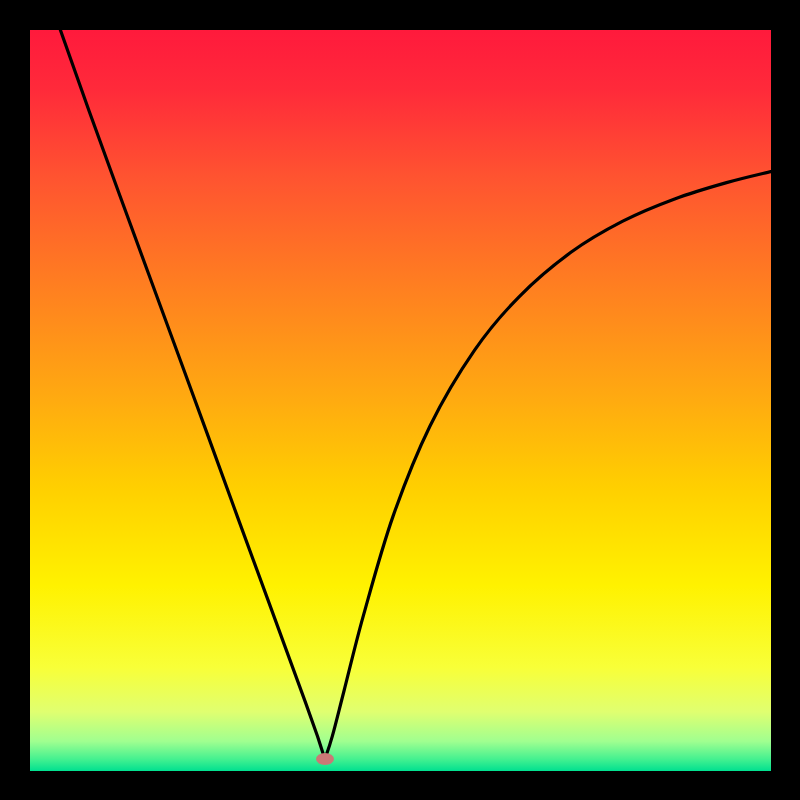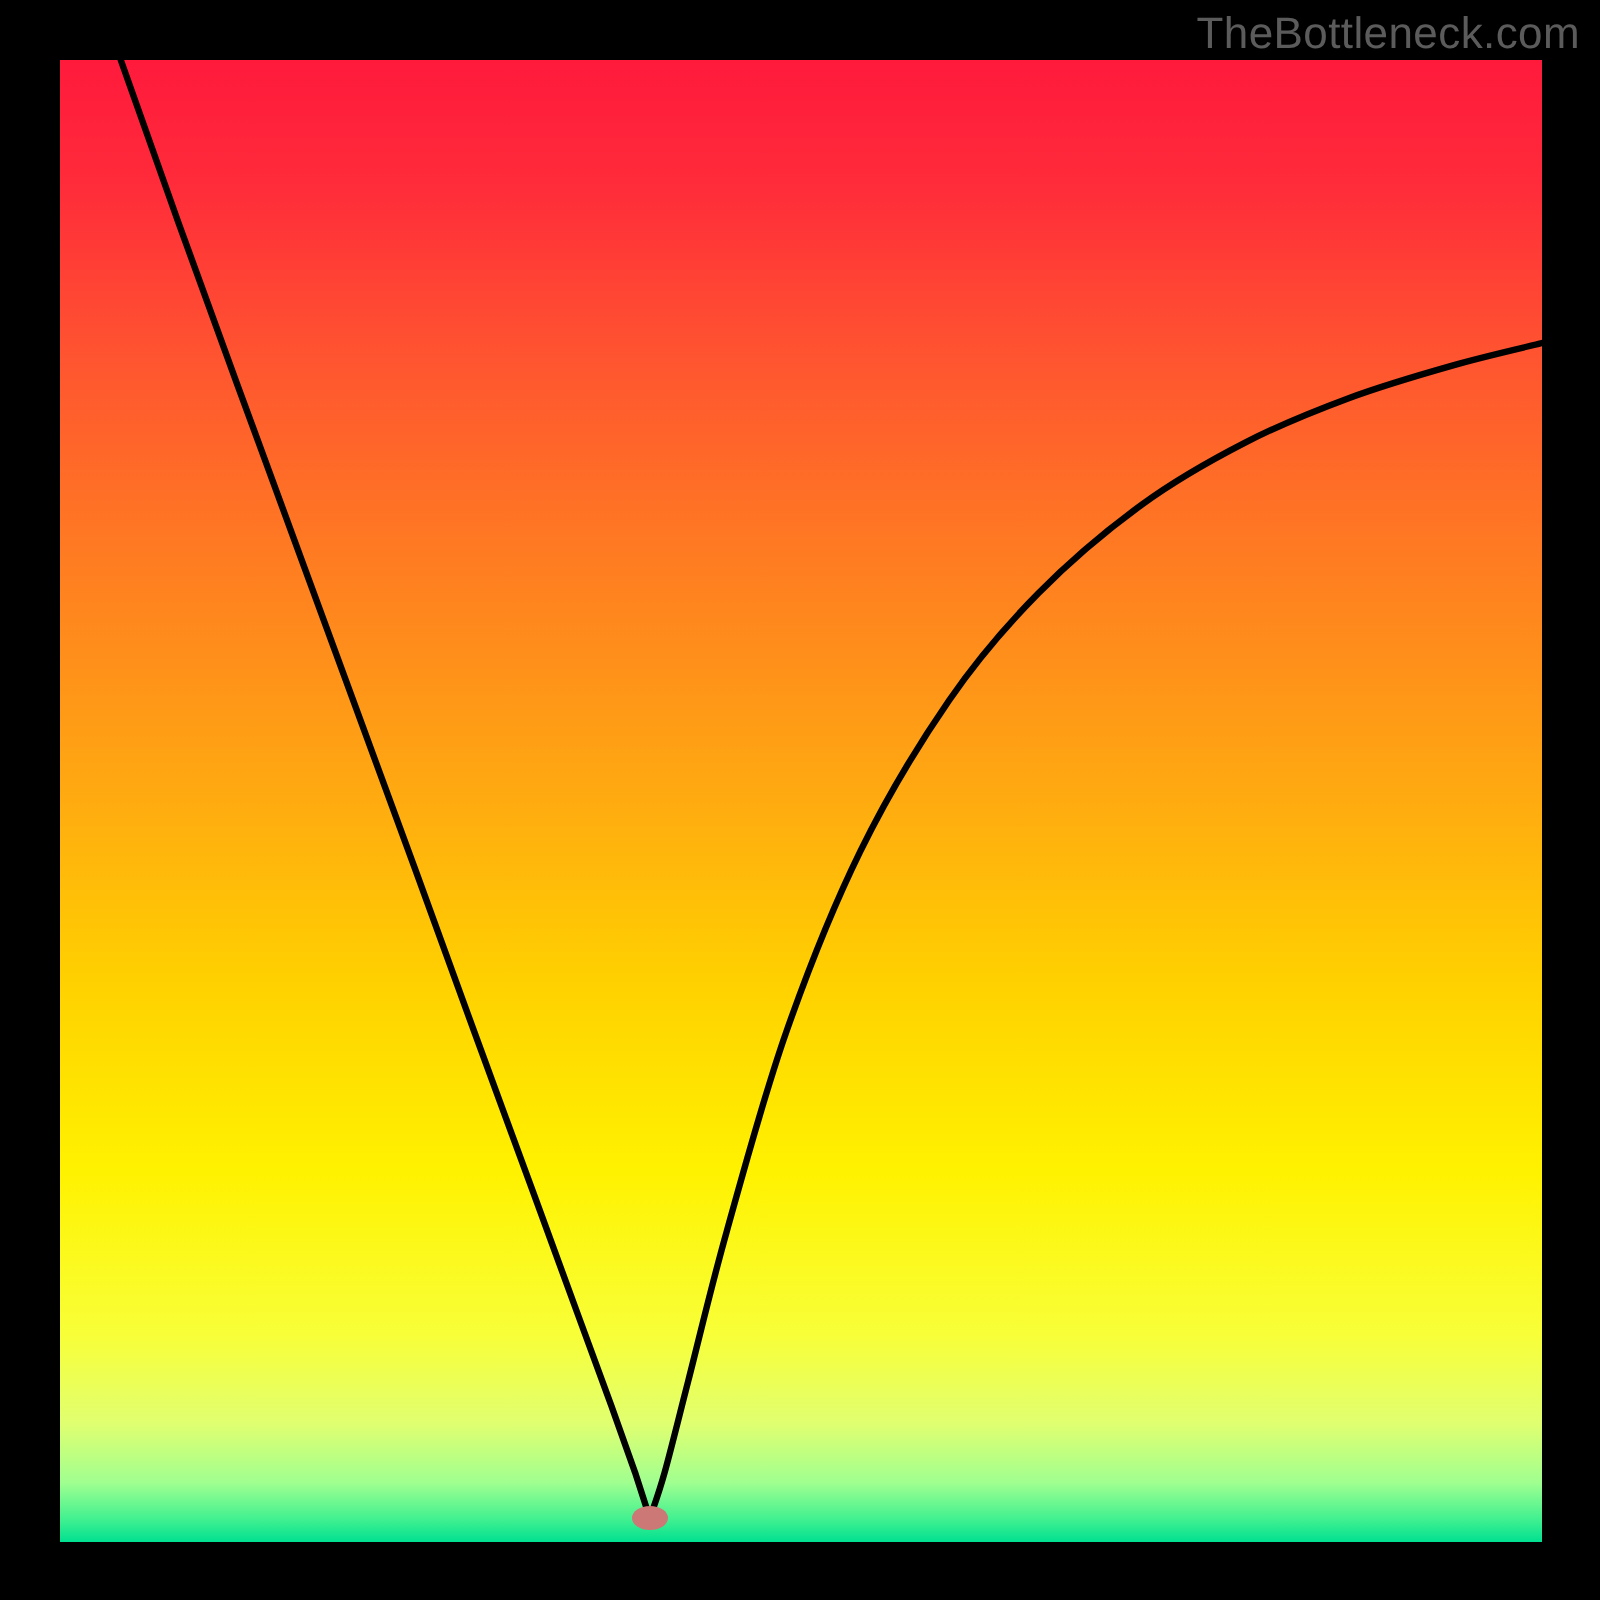--- a/index.html
+++ b/index.html
@@ -52,21 +52,20 @@
     border-radius: 50% / 50%;
     transform: translate(-50%, -50%);
     z-index: 3;
   }
 </style>
 </head>
 <body>
 
 <div class="frame">
 
-  <div class="watermark">TheBottleneck.com</div>
 
   <div class="plot-area">
 
     <svg class="gradient" viewBox="0 0 741 741" preserveAspectRatio="none" width="741" height="741">
       <defs>
         <linearGradient id="bgGrad" x1="0" y1="0" x2="0" y2="1">
             <stop offset="0.00%" stop-color="#ff1a3c"></stop>
             <stop offset="8.00%" stop-color="#ff2a3a"></stop>
             <stop offset="20.00%" stop-color="#ff5430"></stop>
             <stop offset="35.00%" stop-color="#ff8020"></stop>

